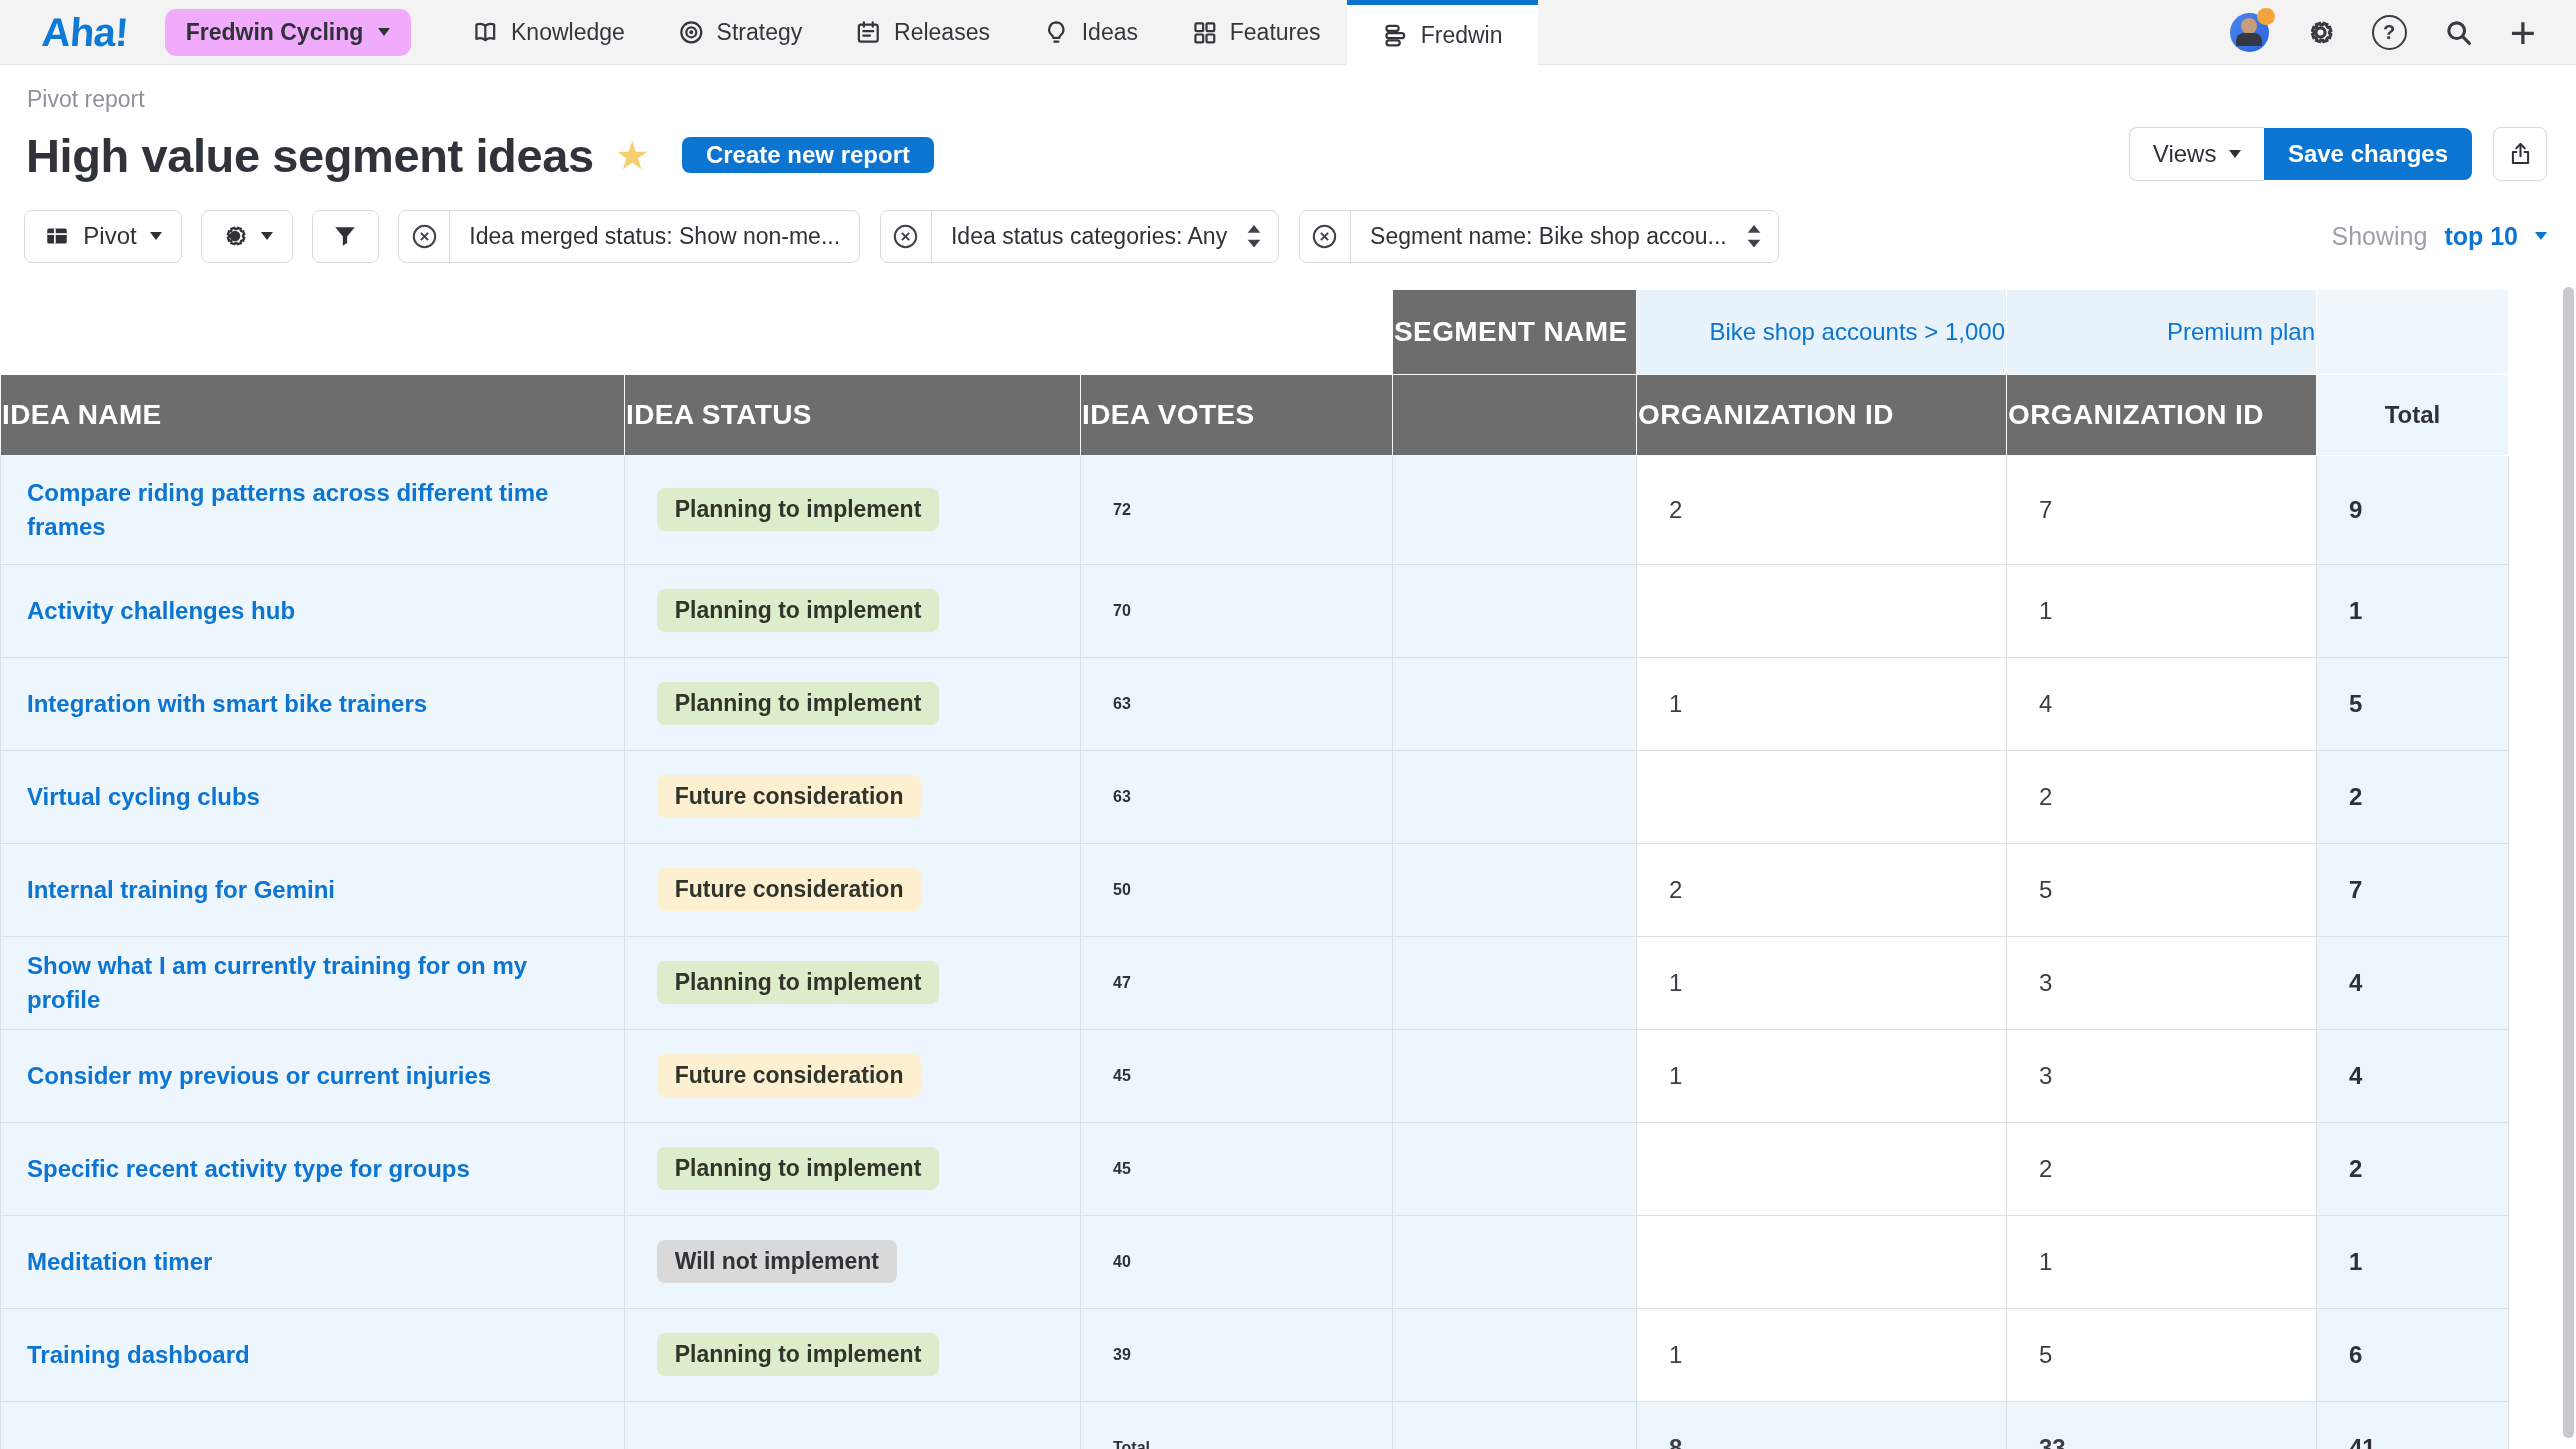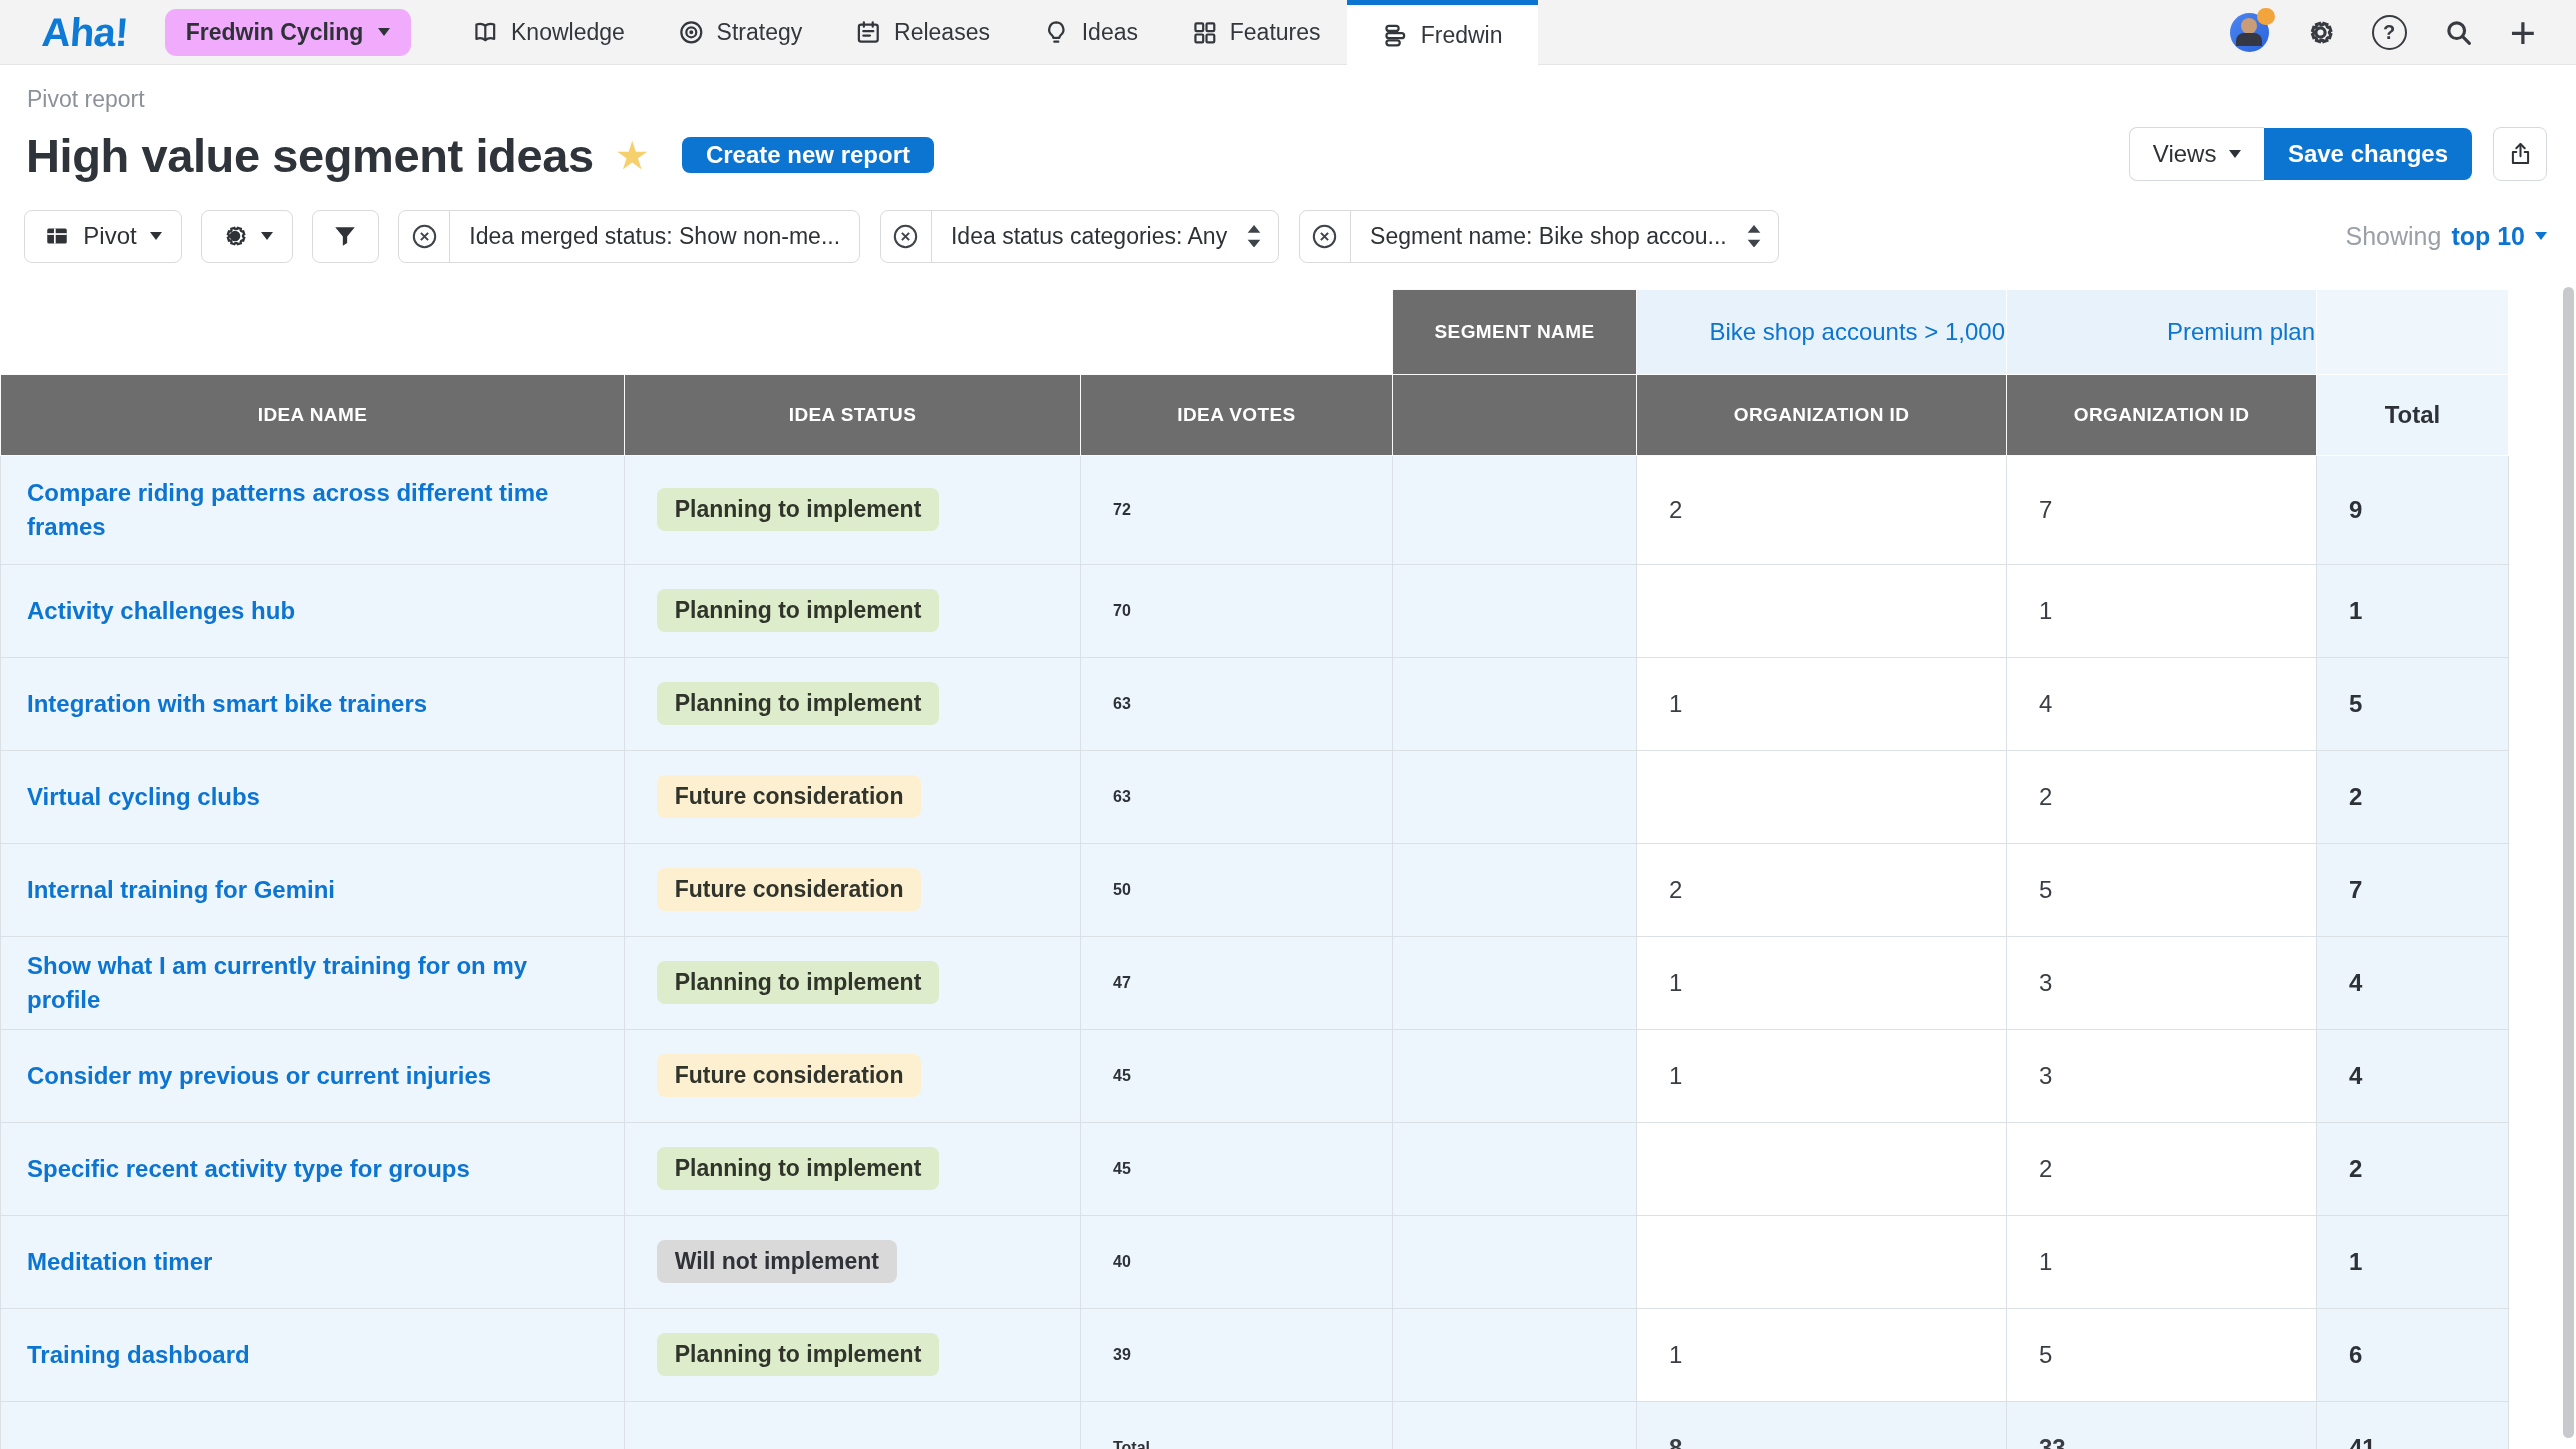--- a/index.html
+++ b/index.html
@@ -36,30 +36,30 @@
   .btn-save{height:52px;border-radius:0 8px 8px 0;}
   .btn-share{width:52px;height:52px;margin-left:21px;background:#fff;border:1.6px solid #d6d9dd;border-radius:8px;display:flex;align-items:center;justify-content:center;cursor:pointer;}
   .btn-share svg{width:27px;height:27px;stroke:#2e3237;fill:none;stroke-width:2.4;stroke-linecap:round;stroke-linejoin:round;}
   
   .toolbar{display:flex;align-items:center;gap:19.3px;margin:27px 29px 0 24px;}
   .tb-btn{height:53px;background:#fff;border:1.6px solid #d8dadd;border-radius:8px;display:flex;align-items:center;gap:13px;padding:0 19.3px;font-size:24px;color:#2e3237;font-weight:500;cursor:pointer;box-sizing:border-box;}
   .chip{height:53px;background:#fff;border:1.6px solid #d8dadd;border-radius:8px;display:flex;align-items:center;box-sizing:border-box;cursor:pointer;}
   .chip-x{width:50px;align-self:stretch;display:flex;align-items:center;justify-content:center;border-right:1.6px solid #d8dadd;}
   .chip-label{padding:0 19.3px;font-size:23px;color:#2e3237;white-space:nowrap;}
   .chip-sort{padding-right:16px;display:flex;align-items:center;}
-  .showing{margin-left:auto;display:flex;align-items:center;gap:10px;font-size:25px;}
+  .showing{margin-left:auto;display:flex;align-items:center;gap:17px;font-size:25px;}
   .showing .muted{color:#9aa0a7;}
   .showing .link{color:#0c74d1;font-weight:600;cursor:pointer;}
   
   .table-wrap{margin-top:26px;}
   table{border-collapse:collapse;table-layout:fixed;width:2506px;}
   td{box-sizing:border-box;vertical-align:middle;}
   tr.seg-row{height:85px;}
   tr.head-row{height:81px;}
-  .c-dark{background:#6d6d6d;color:#fff;font-weight:700;font-size:19px;text-align:center;letter-spacing:0.4px;border:1.6px solid #fafafa;}
+  .c-dark{background:#6d6d6d;color:#fff;font-weight:700;font-size:28px;letter-spacing:0.4px;border:1.6px solid #fafafa;}
   .c-seg{background:#e7f2fb;text-align:right;font-size:24px;border:1.6px solid #fff;}
   .c-seg a{color:#0c74d1;text-decoration:none;cursor:pointer;}
   .c-spacer-top{background:#fff;border:none;}
   .c-total-head{background:#ecf5fc;font-size:24px;font-weight:700;text-align:center;color:#2e3237;border:1.6px solid #fff;}
   .c-blank-top{background:#eff7fd;border:1.6px solid #fff;}
   td.d{border:1.6px solid #dbe0e5;}
   .c-name{background:#eef6fd;padding:11.3px 22.5px 11.3px 26px;}
   .c-name a{color:#0c74d1;font-weight:700;font-size:24px;line-height:1.4;text-decoration:none;cursor:pointer;}
   .c-status{background:#eef6fd;padding-left:32px;}
   .badge{display:inline-block;border-radius:8px;padding:8px 17.7px;font-size:23px;font-weight:600;color:#30342b;}

